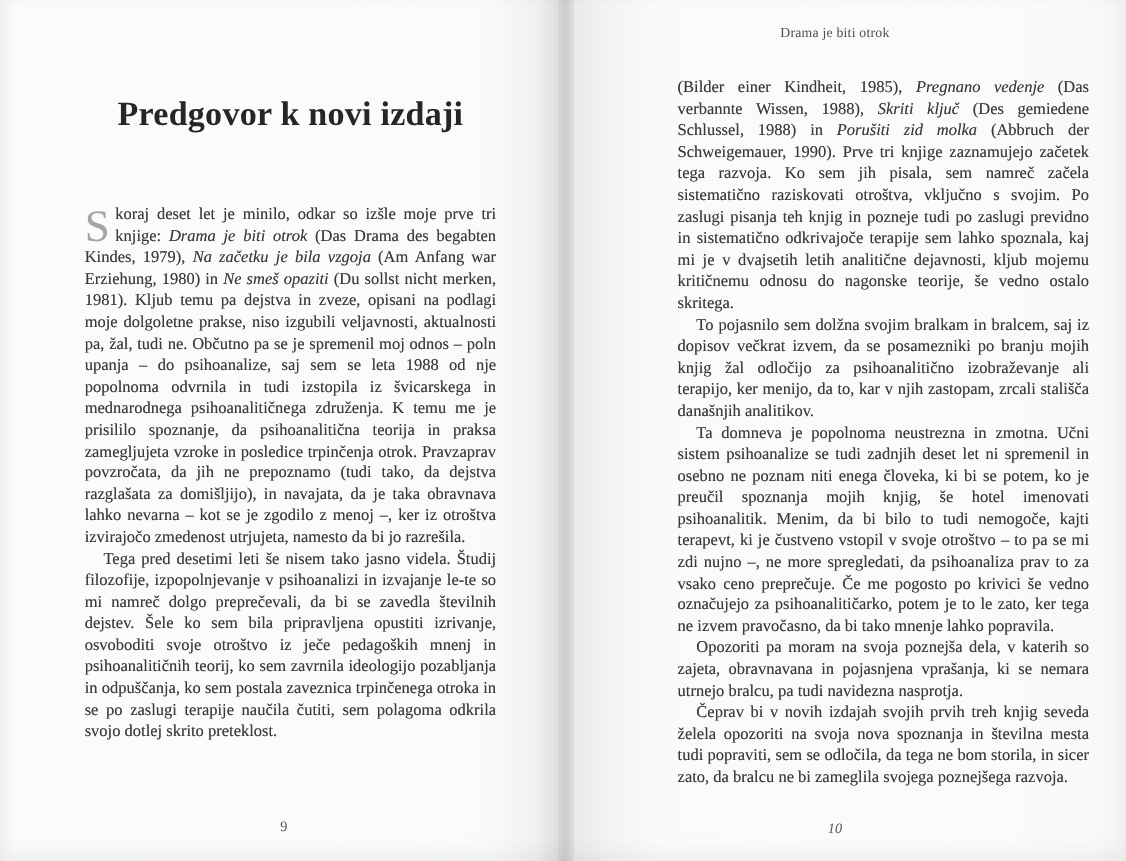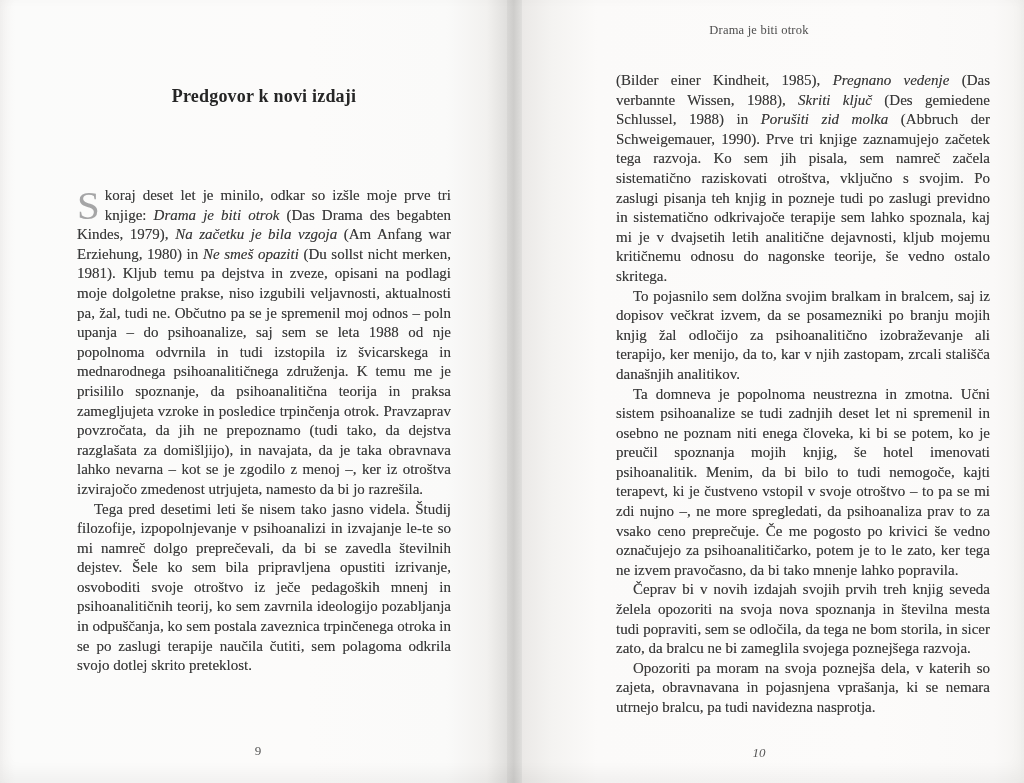--- a/index.html
+++ b/index.html
@@ -19,21 +19,21 @@
   .page-right-bg {
     position:absolute; left:522px; top:0; width:502px; height:100%;
     background:linear-gradient(to right,#ebe9e7 0%,#f4f3f1 6%,#fbfaf9 15%,#fcfbfa 70%,#faf9f8 94%,#f4f3f1 100%);
   }
   .scan::after {
     content:''; position:absolute; inset:0; pointer-events:none;
     box-shadow: inset 0 -10px 16px rgba(0,0,0,0.045), inset 0 3px 8px rgba(0,0,0,0.015);
   }
   .book-title {
     position:absolute; left:77px; top:86px; width:374px;
-    text-align:center; font-size:18px; font-weight:700; color:#262626;
+    text-align:center; font-size:31px; font-weight:700; color:#262626;
     letter-spacing:0.2px;
   }
   .running-header {
     position:absolute; left:572px; top:23px; width:374px;
     text-align:center; font-size:12.5px; color:#4c4c4c; letter-spacing:0.2px;
   }
   .body-block { position:absolute; width:374px; }
   .left-body  { left:77px;  top:186px; }
   .right-body { left:604px; top:71px;margin-left:12px; }
   p.para {
@@ -69,18 +69,18 @@
     </div>
 
   <div class="page-number pn-left">9</div>
 
   <div class="running-header">Drama je biti otrok</div>
 
   <div class="body-block right-body">
       <p class="para"><span>(Bilder einer Kindheit, 1985), </span><em>Pregnano vedenje</em><span> (Das verbannte Wissen, 1988), </span><em>Skriti ključ</em><span> (Des gemiedene Schlussel, 1988) in </span><em>Porušiti zid molka</em><span> (Abbruch der Schweigemauer, 1990). Prve tri knjige zaznamujejo začetek tega razvoja. Ko sem jih pisala, sem namreč začela sistematično raziskovati otroštva, vključno s svojim. Po zaslugi pisanja teh knjig in pozneje tudi po zaslugi previdno in sistematično odkrivajoče terapije sem lahko spoznala, kaj mi je v dvajsetih letih analitične dejavnosti, kljub mojemu kritičnemu odnosu do nagonske teorije, še vedno ostalo skritega.</span></p>
       <p class="para indent"><span>To pojasnilo sem dolžna svojim bralkam in bralcem, saj iz dopisov večkrat izvem, da se posamezniki po branju mojih knjig žal odločijo za psihoanalitično izobraževanje ali terapijo, ker menijo, da to, kar v njih zastopam, zrcali stališča današnjih analitikov.</span></p>
       <p class="para indent"><span>Ta domneva je popolnoma neustrezna in zmotna. Učni sistem psihoanalize se tudi zadnjih deset let ni spremenil in osebno ne poznam niti enega človeka, ki bi se potem, ko je preučil spoznanja mojih knjig, še hotel imenovati psihoanalitik. Menim, da bi bilo to tudi nemogoče, kajti terapevt, ki je čustveno vstopil v svoje otroštvo – to pa se mi zdi nujno –, ne more spregledati, da psihoanaliza prav to za vsako ceno preprečuje. Če me pogosto po krivici še vedno označujejo za psihoanalitičarko, potem je to le zato, ker tega ne izvem pravočasno, da bi tako mnenje lahko popravila.</span></p>
+      <p class="para indent"><span>Opozoriti pa moram na svoja poznejša dela, v katerih so zajeta, obravnavana in pojasnjena vprašanja, ki se nemara utrnejo bralcu, pa tudi navidezna nasprotja.</span></p>
       <p class="para indent"><span>Čeprav bi v novih izdajah svojih prvih treh knjig seveda želela opozoriti na svoja nova spoznanja in številna mesta tudi popraviti, sem se odločila, da tega ne bom storila, in sicer zato, da bralcu ne bi zameglila svojega poznejšega razvoja.</span></p>
-      <p class="para indent"><span>Opozoriti pa moram na svoja poznejša dela, v katerih so zajeta, obravnavana in pojasnjena vprašanja, ki se nemara utrnejo bralcu, pa tudi navidezna nasprotja.</span></p>
     </div>
 
   <div class="page-number pn-right">10</div>
 </div>
 
 </body></html>

